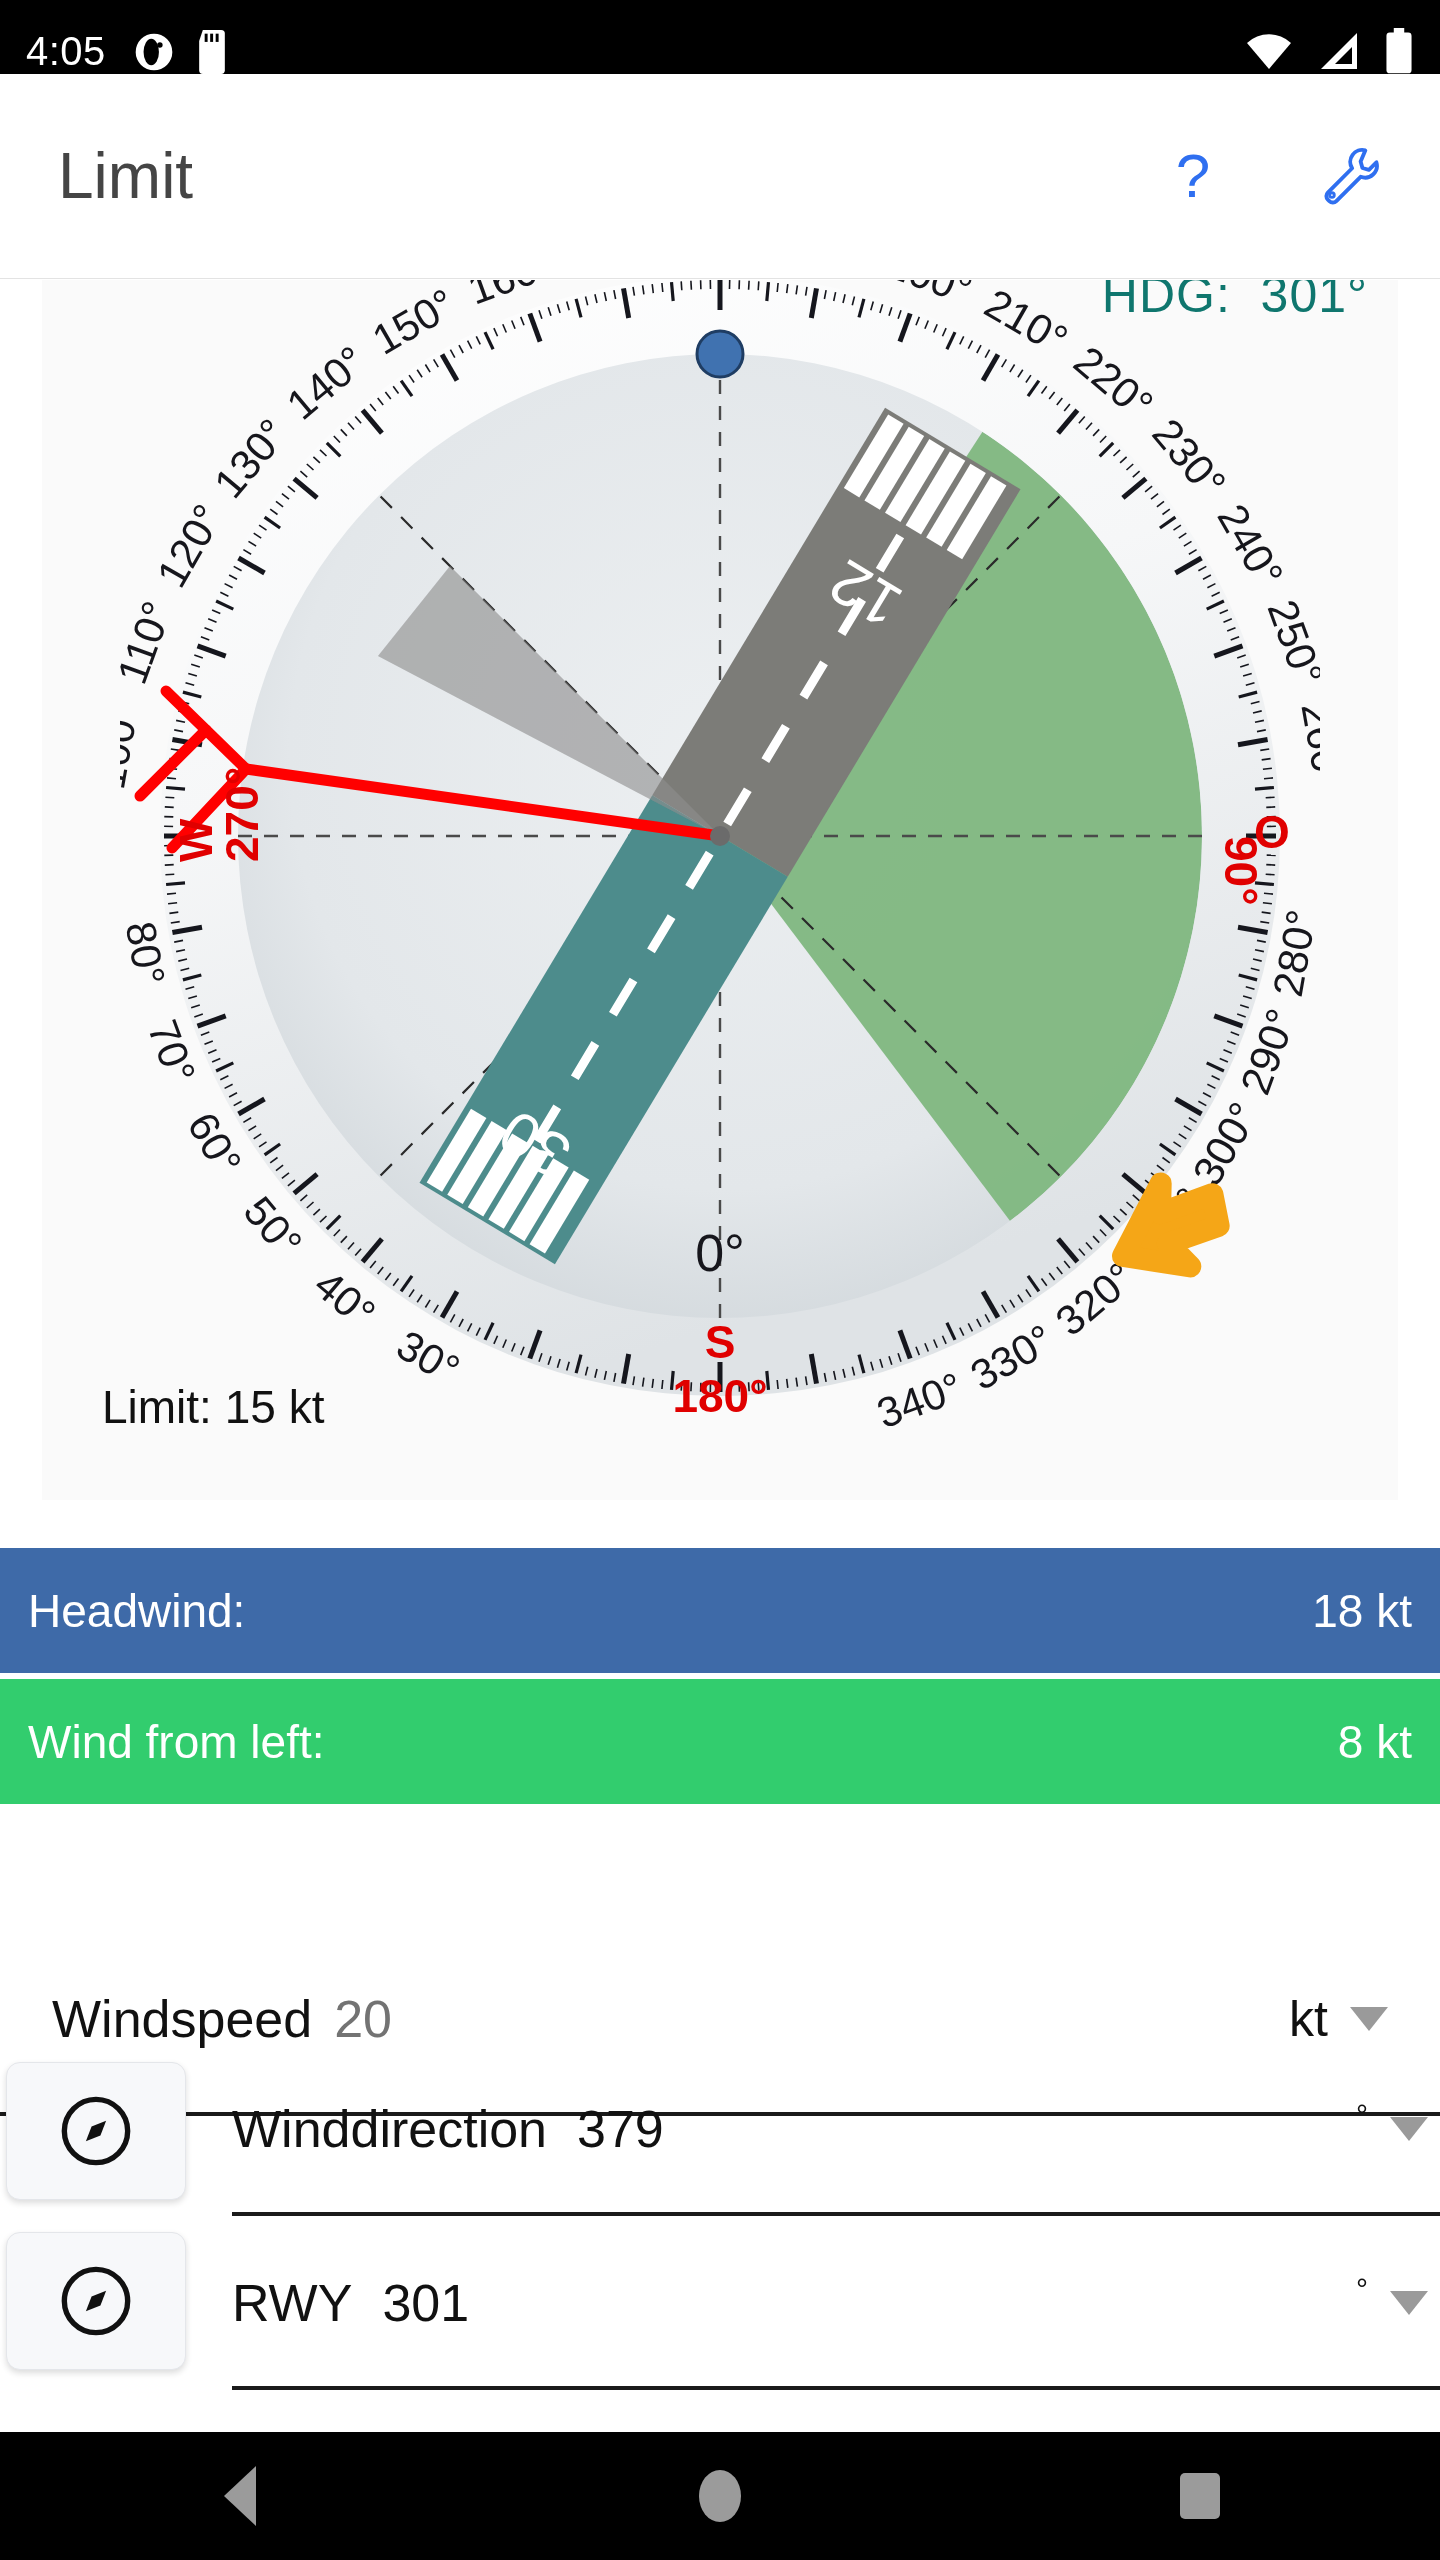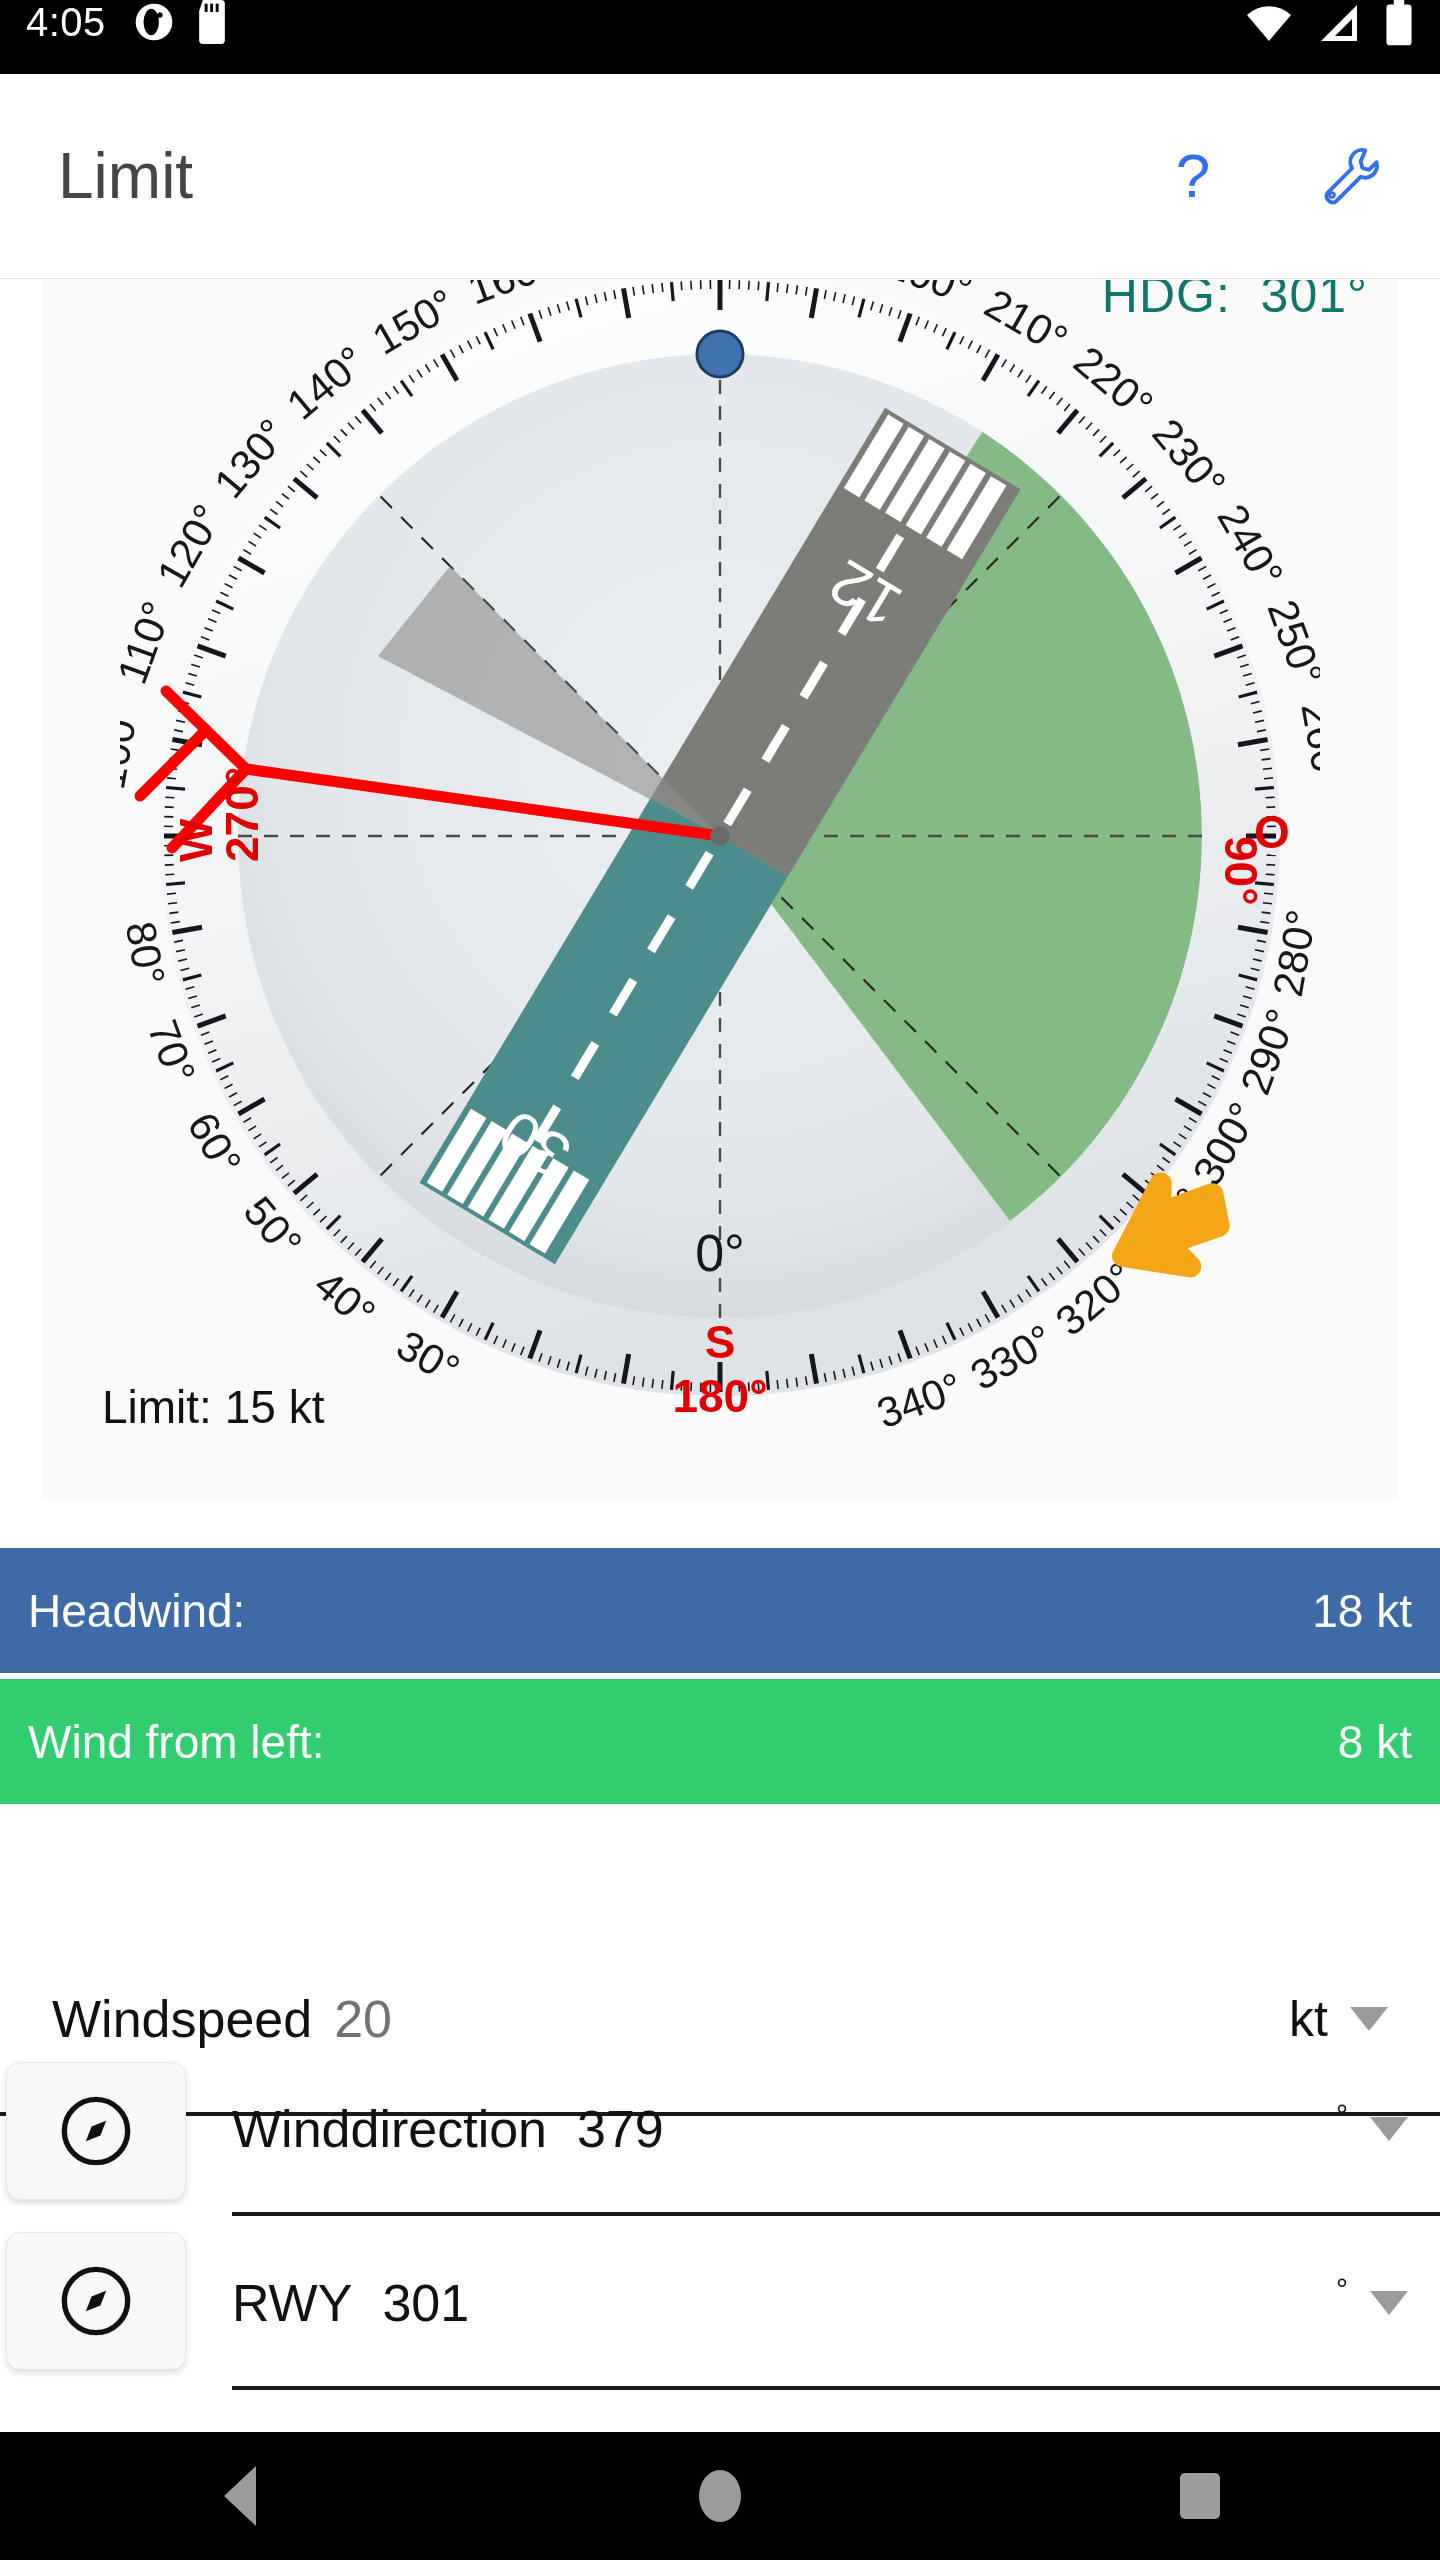--- a/index.html
+++ b/index.html
@@ -8,21 +8,21 @@
     background: #ffffff;
     font-family: "Liberation Sans", sans-serif;
     overflow: hidden;
   }
   #app { position: relative; width: 1440px; height: 2560px; background:#fff; }
 
   
   .statusbar {
     position: absolute; top:0; left:0; width:1440px; height:74px;
     background:#000; color:#fff;
-    display:flex; align-items:flex-start; padding:0 26px;
+    display:flex; align-items:flex-end; padding:0 26px;
   }
   .sb-time { font-size:40px; letter-spacing:.5px; font-family:"Liberation Sans", sans-serif; }
   .sb-left-icons { display:flex; align-items:center; gap:18px; margin-left:26px; }
   .sb-spacer { flex:1; }
   .sb-right-icons { display:flex; align-items:center; gap:22px; }
 
   
   .appbar {
     position:absolute; top:74px; left:0; width:1440px; height:205px;
     background:#fff; display:flex; align-items:center; padding:0 58px;
@@ -84,21 +84,21 @@
     position:absolute; left:6px; width:180px; height:138px;
     background:#f7f8fa; border:1px solid #e4e6ea; border-radius:14px;
     display:flex; align-items:center; justify-content:center;
     box-shadow:0 3px 6px rgba(0,0,0,.14);
   }
   .iconbtn.one { top:2062px; }
   .iconbtn.two { top:2232px; }
 
   .row-field {
     position:absolute; left:232px; width:1208px; height:170px;
-    display:flex; align-items:center; padding-right:32px;
+    display:flex; align-items:center; padding-right:12px;
   }
   .row-field.one { top:2046px; border-bottom:4px solid #1a1a1a; }
   .row-field.two { top:2220px; border-bottom:4px solid #1a1a1a; }
   .rf-label { font-size:52px; color:#111; }
   .rf-value { font-size:52px; color:#111; margin-left:30px; }
   .rf-spacer { flex:1; }
   .deg { font-size:30px; color:#111; position:relative; top:-14px; }
 
   
   .navbar {

